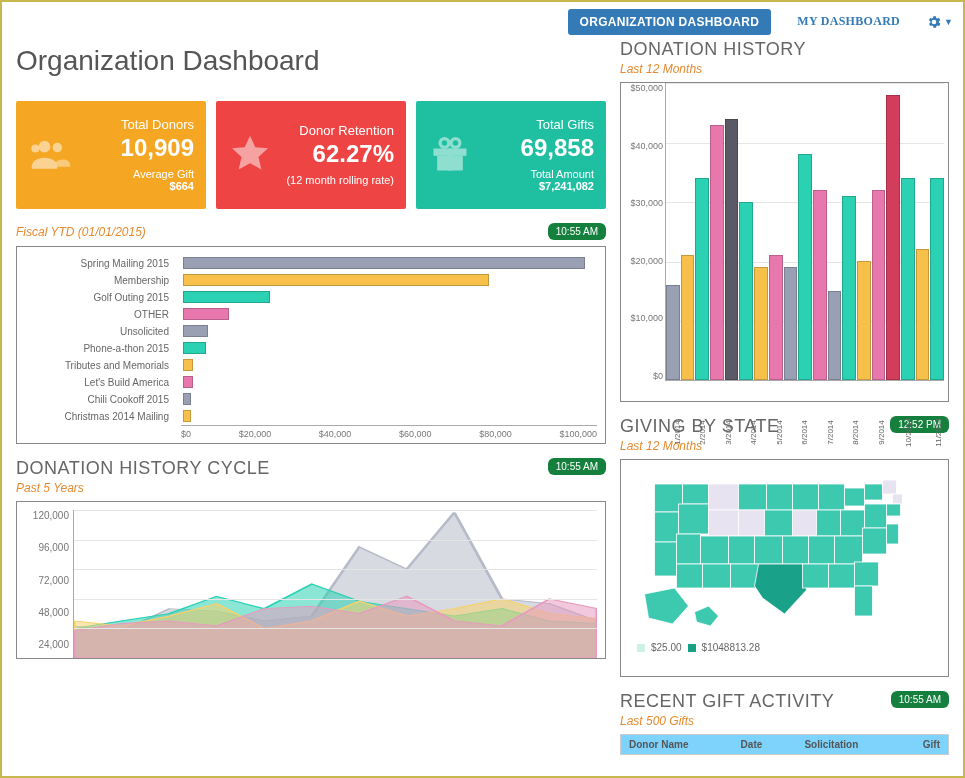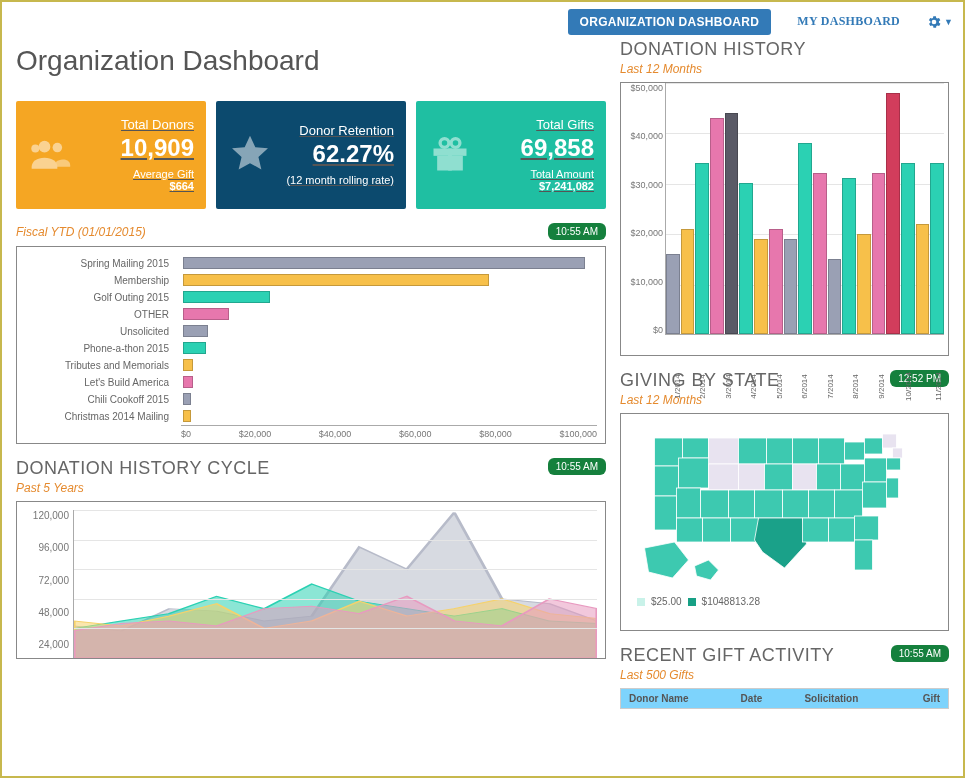--- a/index.html
+++ b/index.html
@@ -6,24 +6,24 @@
 body { font-family: "Segoe UI", Arial, sans-serif; background: #fff; color: #555; width: 965px; height: 778px; overflow: hidden; border: 2px solid #c7b84e; }
 .top-tabs { display: flex; justify-content: flex-end; align-items: center; padding: 6px 10px 4px; gap: 14px; }
 .tab { font-size: 12px; font-weight: 600; padding: 6px 12px; border-radius: 3px; cursor: pointer; letter-spacing: 0.3px; }
 .tab.active { background: #337ab7; color: #fff; }
 .tab.inactive { color: #337ab7; font-family: Liberation Serif, serif; }
 .gear { color: #337ab7; display: flex; align-items: center; gap: 2px; cursor: pointer; }
 .main { display: flex; gap: 14px; padding: 0 14px 14px; }
 .left { flex: 0 0 590px; display: flex; flex-direction: column; gap: 14px; }
 .right { flex: 1; display: flex; flex-direction: column; gap: 14px; }
 .page-title { font-size: 28px; font-weight: 300; color: #555; padding: 6px 0 10px; }
-.cards { display: flex; gap: 10px; text-decoration: underline; }
+.cards { display: flex; gap: 10px; }
 .card { flex: 1; color: #fff; padding: 10px 12px 12px; border-radius: 2px; display: flex; gap: 10px; align-items: center; min-height: 108px; }
 .card.orange { background: #f5a623; }
-.card.pink { background: #0c4a6e; }
+.card.pink { background: #ef4444; }
 .card.teal { background: #1fbfa2; }
 .card-icon { flex: 0 0 44px; height: 44px; opacity: 0.5; }
 .card-body { flex: 1; text-align: right; }
 .card-label { font-size: 13px; font-weight: 300; }
 .card-value { font-size: 24px; font-weight: 700; margin: 2px 0 6px; }
 .card-sub { font-size: 11px; font-weight: 300; }
 .card-sub2 { font-size: 11px; font-weight: 600; }
 .panel { background: #fff; }
 .panel-head { display: flex; align-items: flex-start; justify-content: space-between; margin-bottom: 6px; }
 .panel-title { font-size: 18px; font-weight: 400; letter-spacing: 0.5px; color: #666; }
@@ -238,21 +238,21 @@
   </div>
 
   <div class="right">
     <div class="panel">
       <div class="panel-head">
         <div>
           <div class="panel-title">DONATION HISTORY</div>
           <div class="panel-sub">Last 12 Months</div>
         </div>
       </div>
-      <div class="chart-box" style="height:274px;">
+      <div class="chart-box" style="height:320px;">
         <div class="vchart-ylabels" id="vchart-y">
             <div>$50,000</div>
             <div>$40,000</div>
             <div>$30,000</div>
             <div>$20,000</div>
             <div>$10,000</div>
             <div>$0</div>
           </div>
         <div class="vchart-grid">
           <div class="vchart-hg" style="top:0%"></div>

